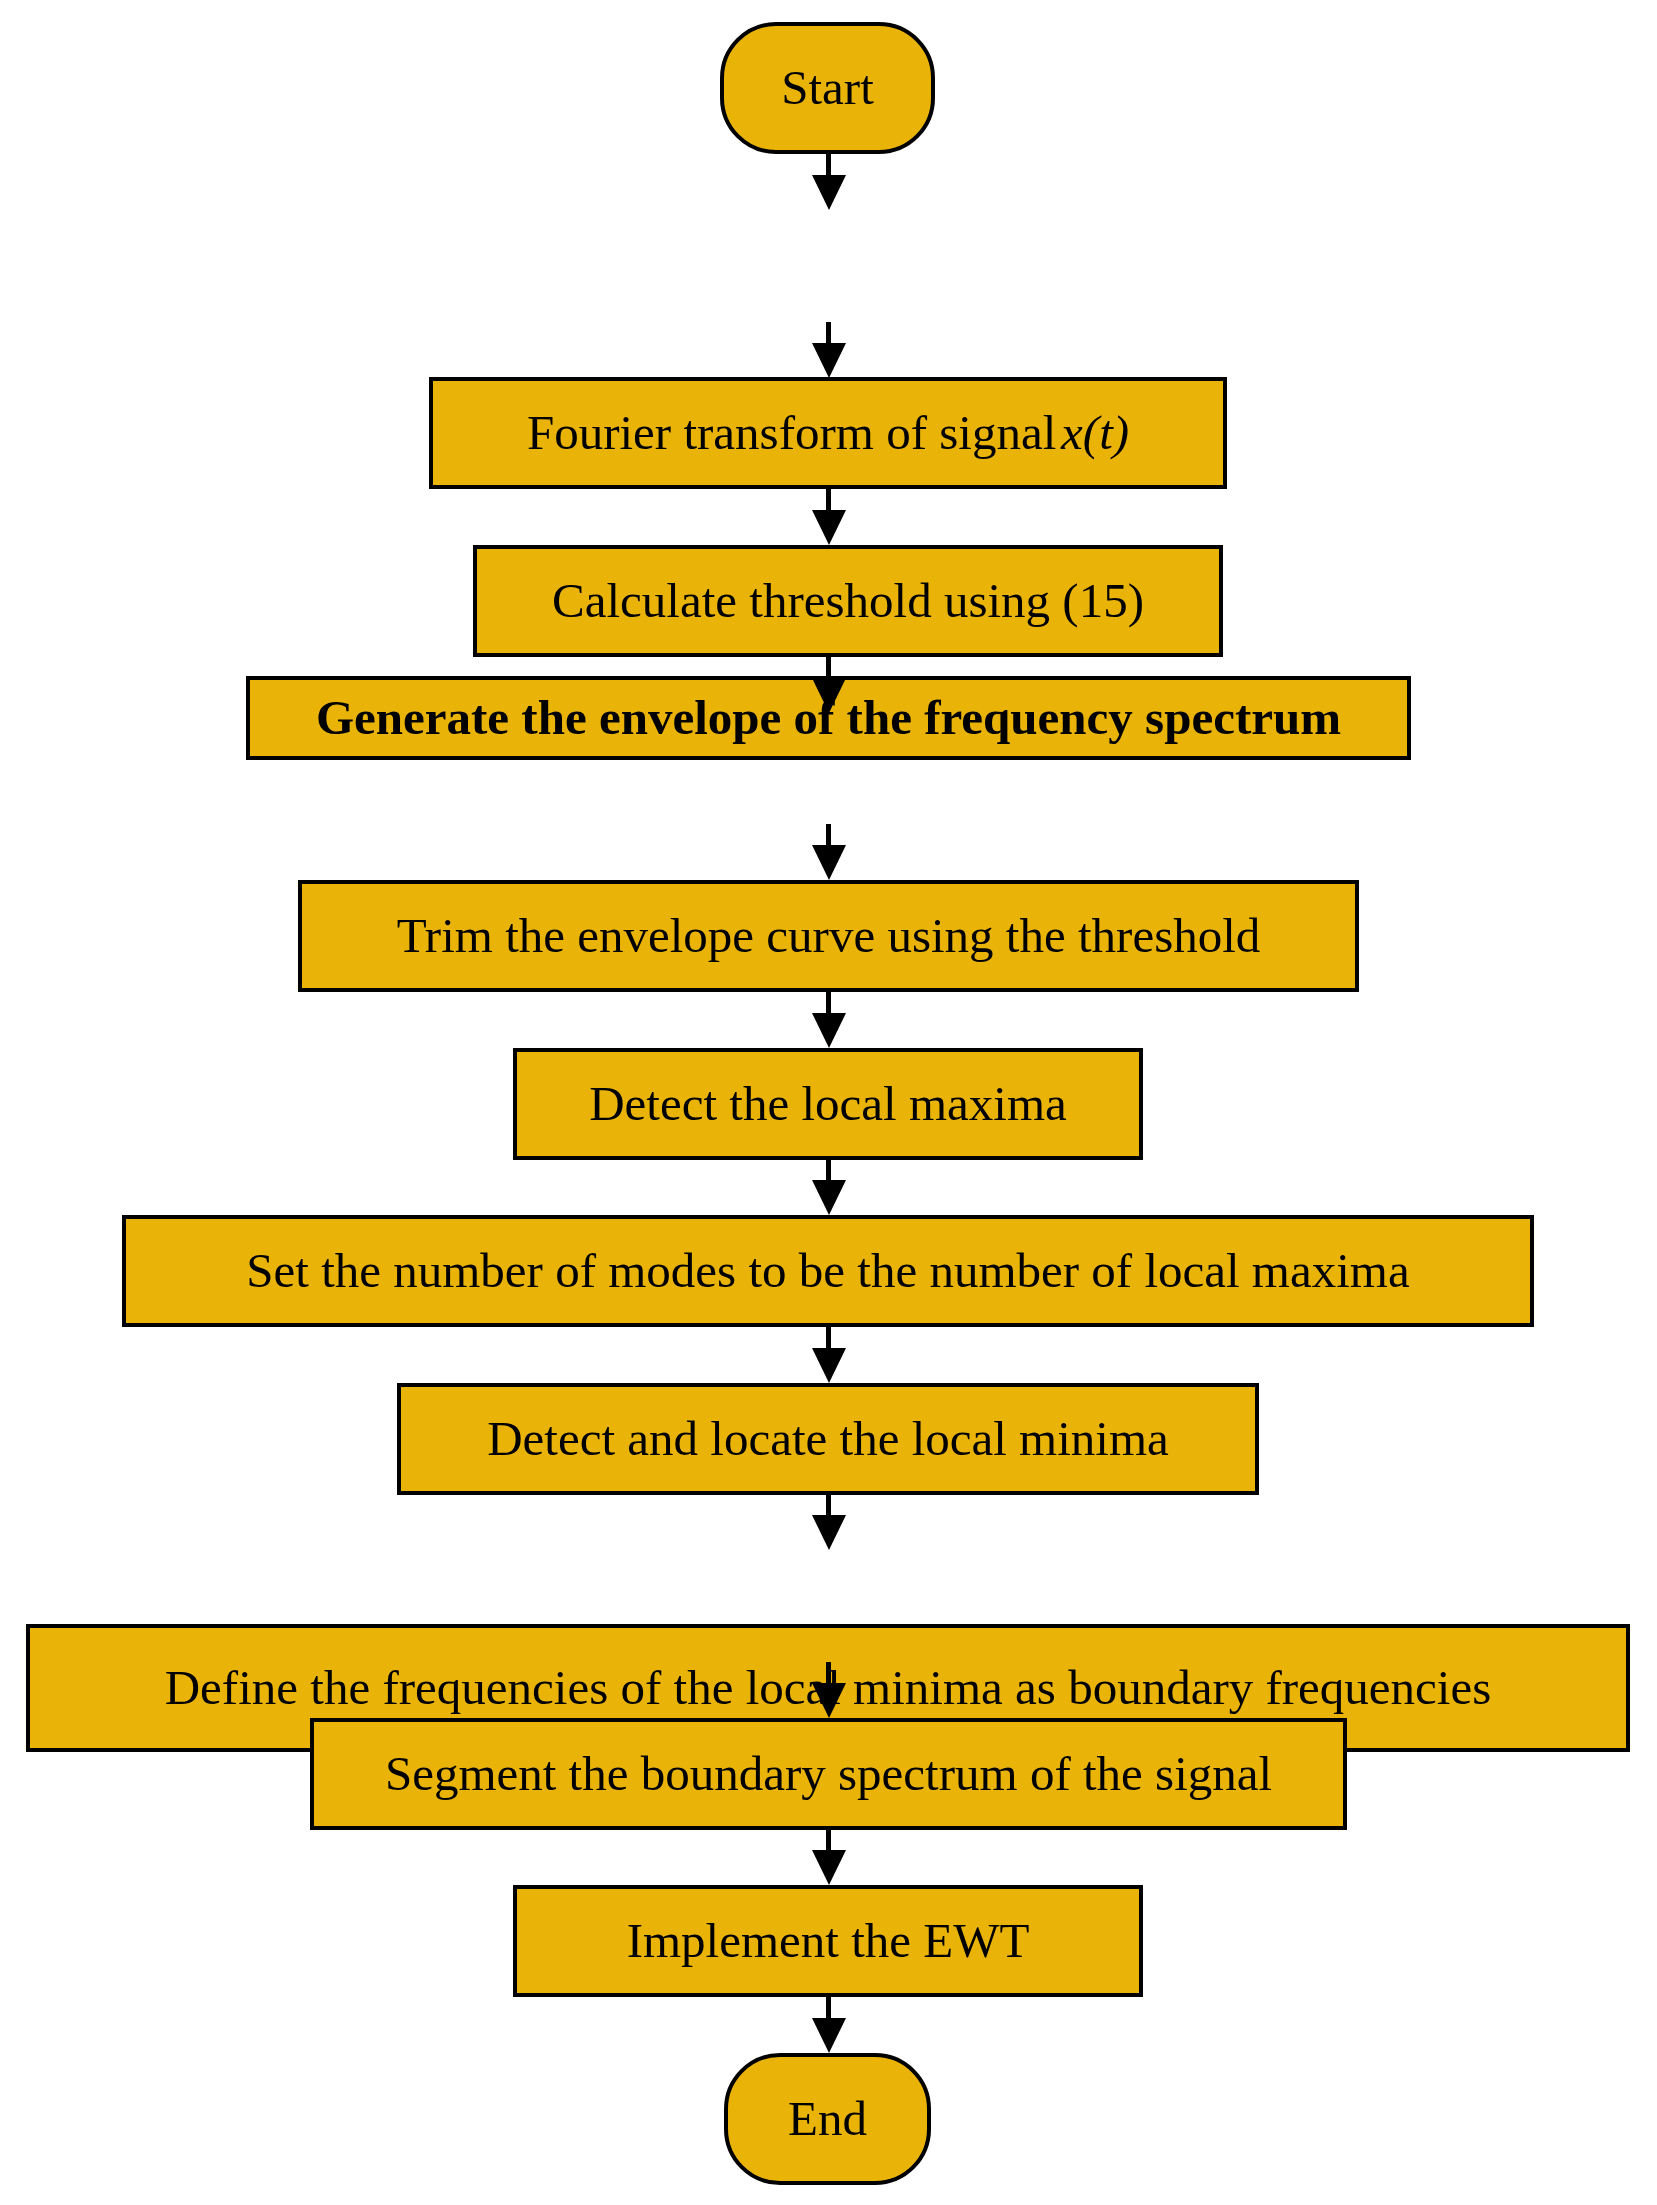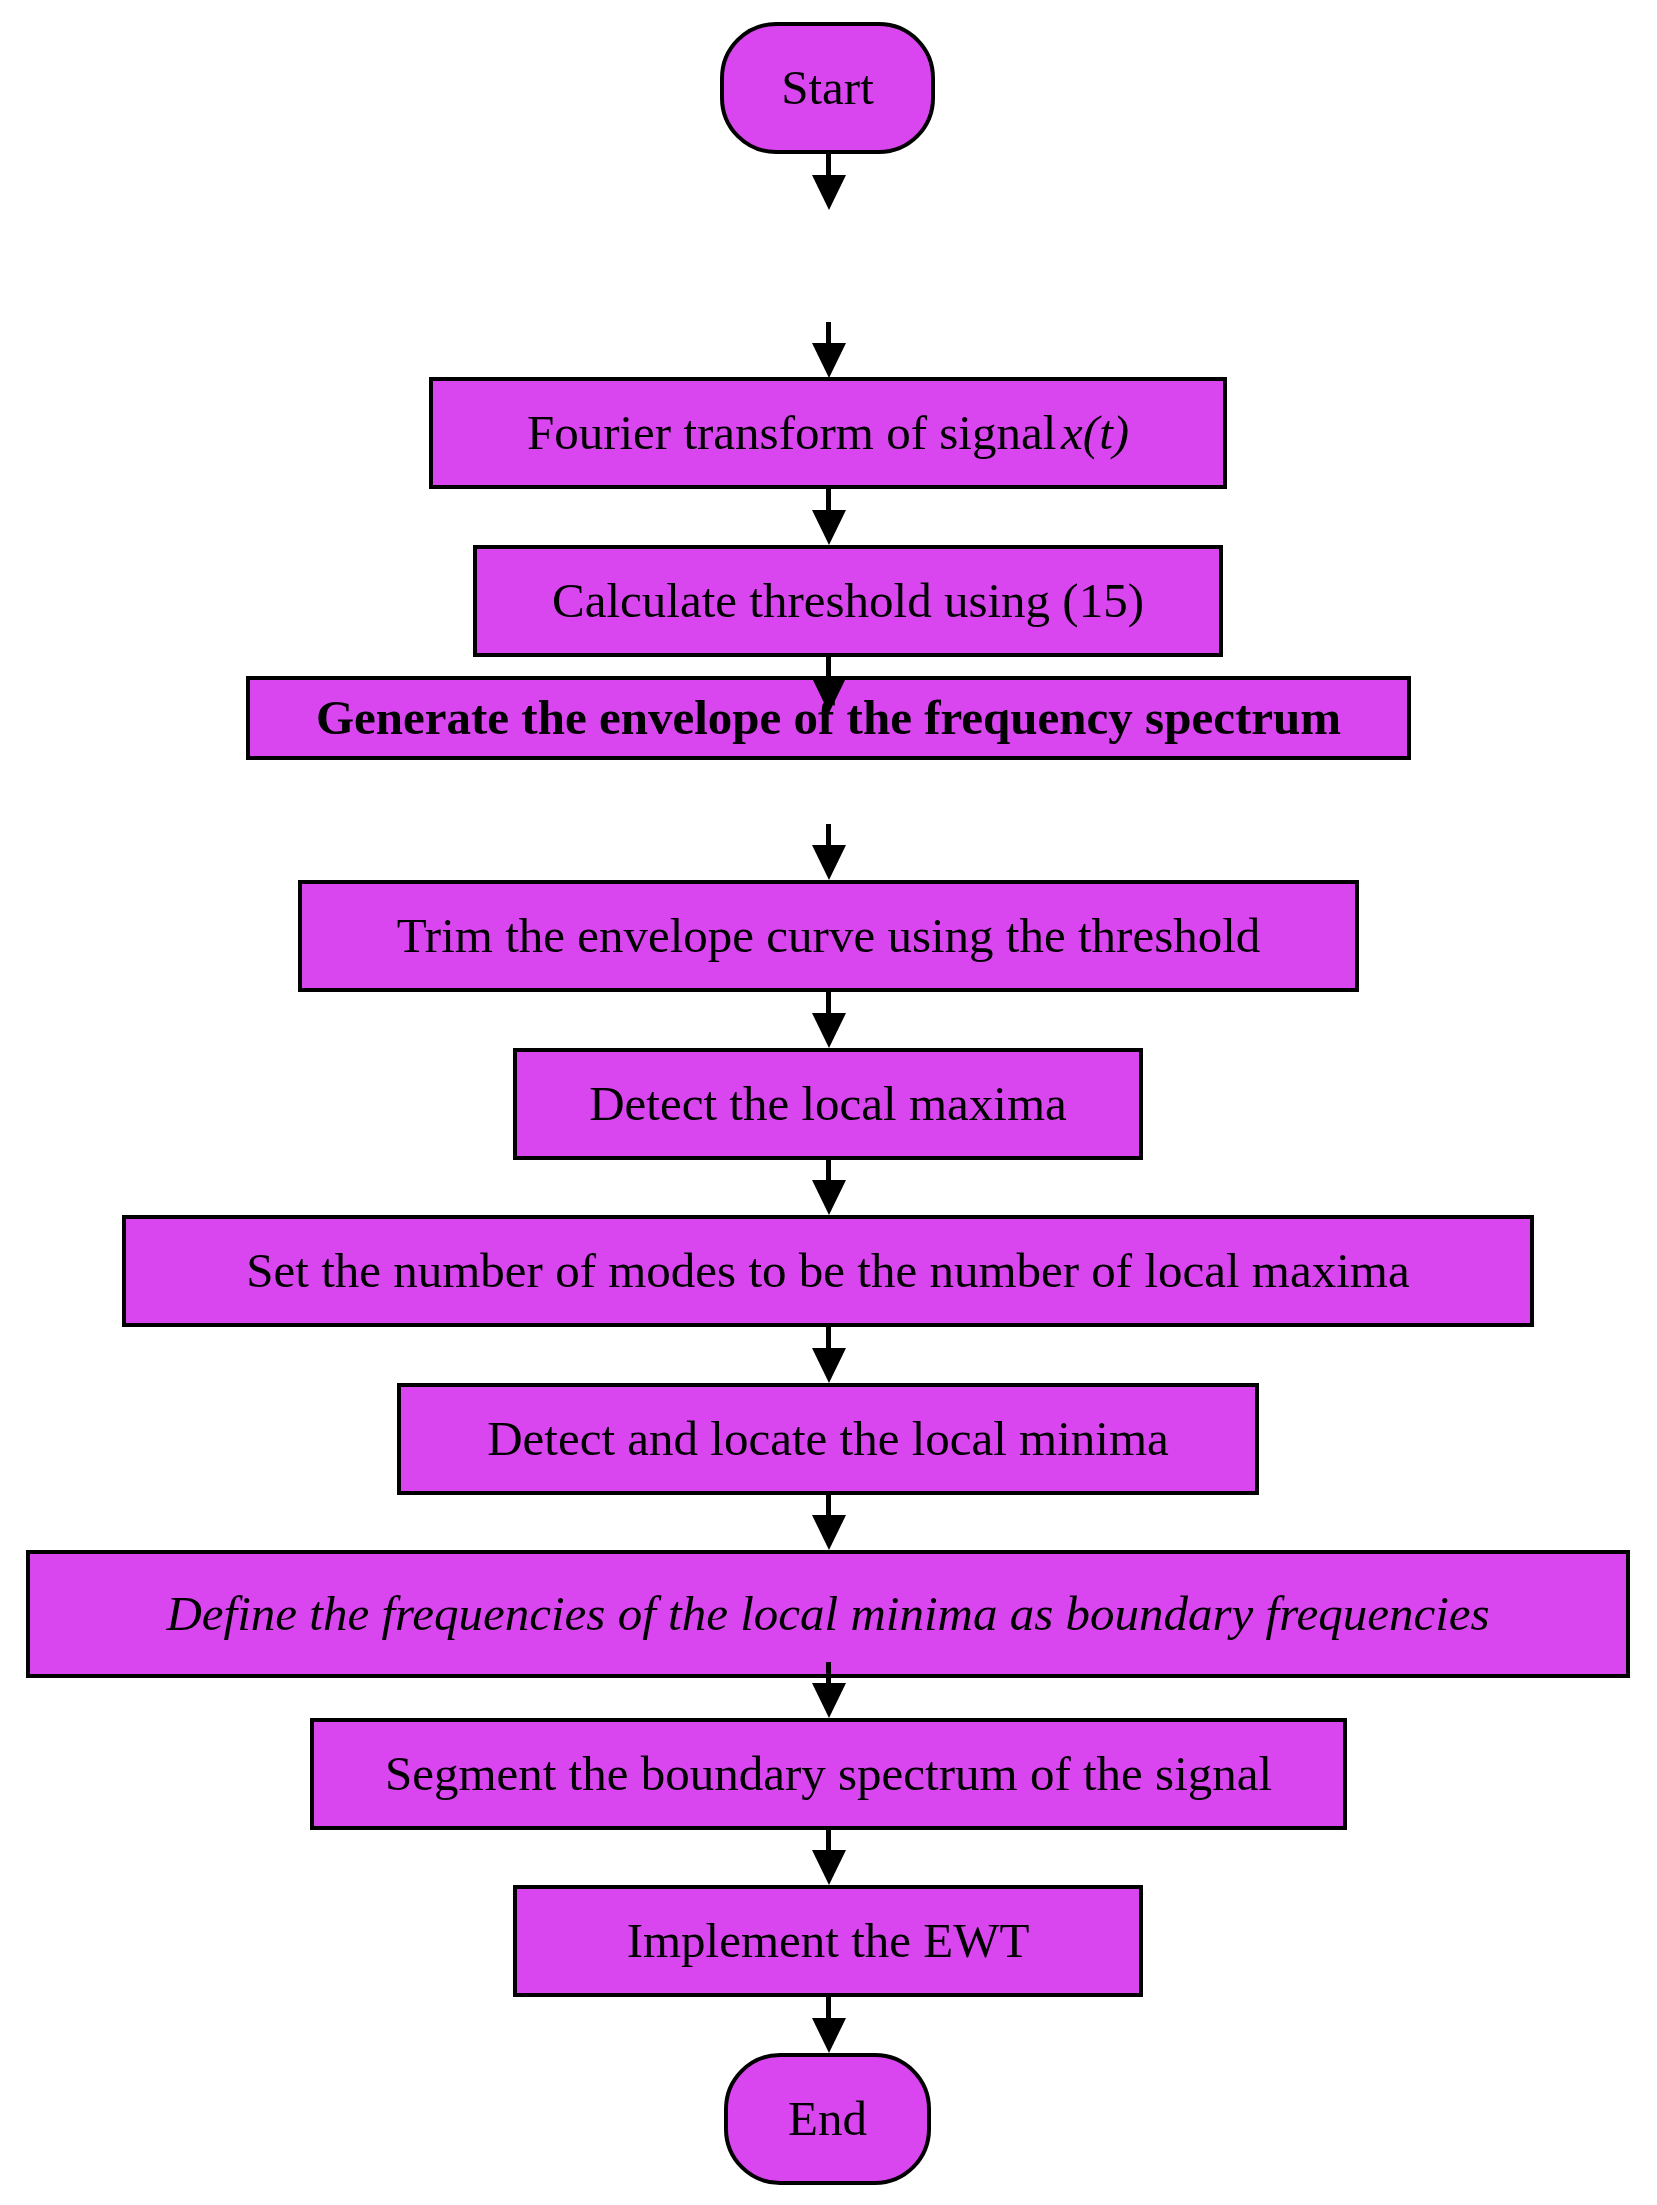--- a/index.html
+++ b/index.html
@@ -13,21 +13,21 @@
     height: 2205px;
     background: #ffffff;
     font-family: "Liberation Serif", "DejaVu Serif", serif;
     color: #000000;
     overflow: hidden;
   }
   .node {
     position: absolute;
     box-sizing: border-box;
     border: 4.8px solid #000000;
-    background: #d946ef;
+    background: #eab308;
     display: flex;
     align-items: center;
     justify-content: center;
     text-align: center;
     font-size: 49px;
     line-height: 1.1;
     white-space: nowrap;
   }
   .terminator {
     border-radius: 56px;
@@ -90,21 +90,21 @@
   </div>
 
   <div class="node" style="left:122px; top:1215px; width:1412px; height:112px;">
     <span>Set the number of modes to be the number of local maxima</span>
   </div>
 
   <div class="node" style="left:397px; top:1383px; width:862px; height:112px;">
     <span>Detect and locate the local minima</span>
   </div>
 
-  <div class="node" style="left:26px; top:1550px; width:1604px; height:128px;font-style:italic;">
+  <div class="node" style="left:26px; top:1624px; width:1604px; height:128px;">
     <span>Define the frequencies of the local minima as boundary frequencies</span>
   </div>
 
   <div class="node" style="left:310px; top:1718px; width:1037px; height:112px;">
     <span>Segment the boundary spectrum of the signal</span>
   </div>
 
   <div class="node" style="left:513px; top:1885px; width:630px; height:112px;">
     <span>Implement the EWT</span>
   </div>

